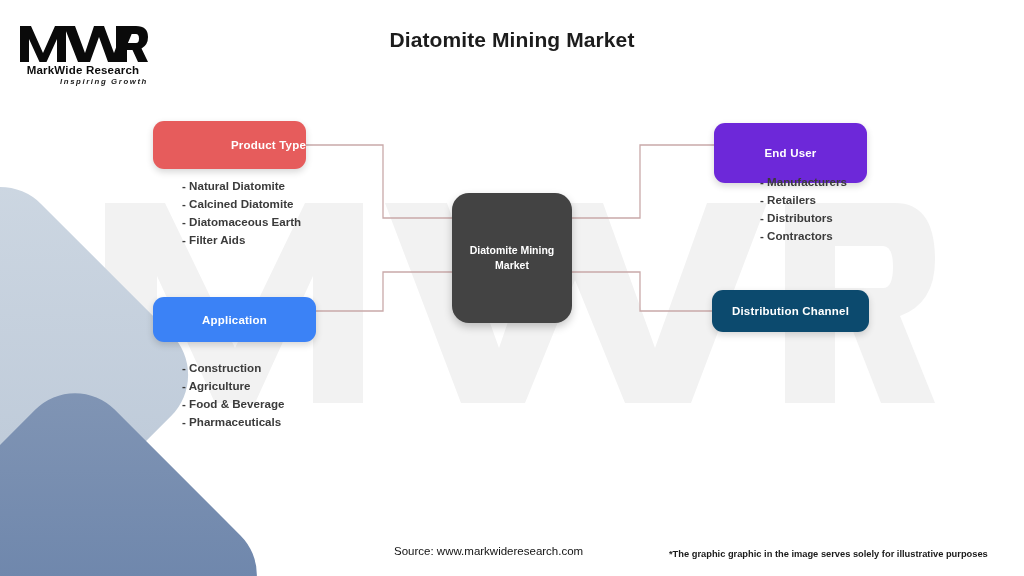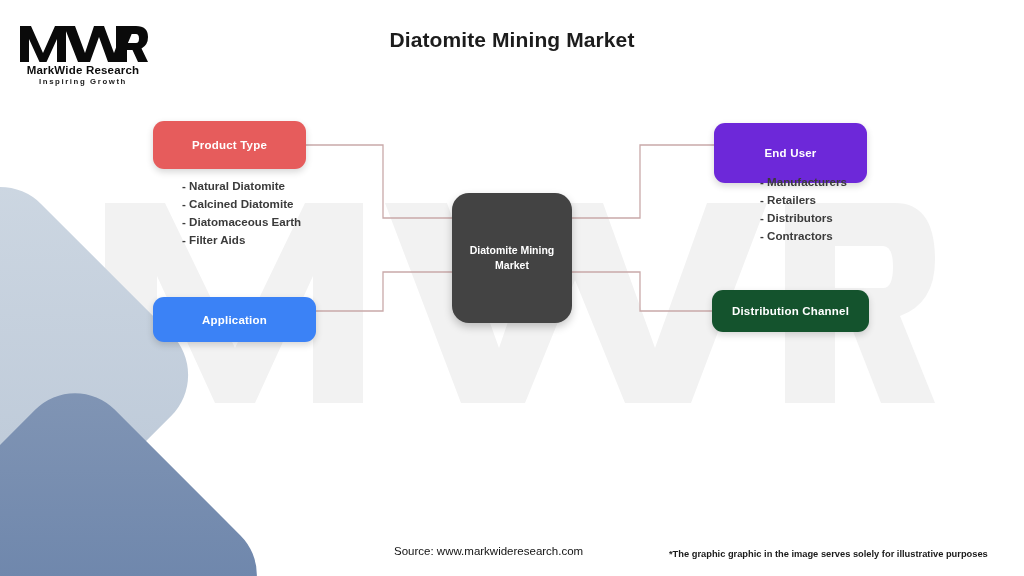--- a/index.html
+++ b/index.html
@@ -68,22 +68,23 @@
     color: #0d0d0d;
     letter-spacing: 0.2px;
     text-align: center;
     margin-top: -2px;
   }
   .logo-tag {
     font-size: 7.8px;
     font-weight: bold;
     color: #1b1b1b;
     letter-spacing: 1.6px;
-    text-align: center;
+    text-align: right;
     margin-top: 1px;
+    font-style: italic;
   }
 
   .page-title {
     position: absolute;
     left: 0;
     top: 28px;
     width: 1024px;
     text-align: center;
     font-size: 21px;
     font-weight: bold;
@@ -211,21 +212,21 @@
       <polyline points="718,145 640,145 640,218 572,218"></polyline>
       <polyline points="316,311 383,311 383,272 452,272"></polyline>
       <polyline points="712,311 640,311 640,272 572,272"></polyline>
     </g>
   </svg>
 
   <div class="center-node">
     <div class="center-label">Diatomite Mining Market</div>
   </div>
 
-  <div class="node" id="node-product-type" style="left:153px; top:121px; width:153px; height:48px; background:#e65c5c;">
+  <div class="node" id="node-product-type" style="left:153px; top:121px; width:153px; height:48px; background:#e65c5c;justify-content:flex-end;">
     <span class="node-label">Product Type</span>
   </div>
   <div class="items" style="left:182px; top:177px;">
     <div class="item">- Natural Diatomite</div>
     <div class="item">- Calcined Diatomite</div>
     <div class="item">- Diatomaceous Earth</div>
     <div class="item">- Filter Aids</div>
   </div>
 
   <div class="node" id="node-end-user" style="left:714px; top:123px; width:153px; height:60px; background:#6d28d9;">
@@ -234,21 +235,27 @@
   <div class="items" style="left:760px; top:173px;">
     <div class="item">- Manufacturers</div>
     <div class="item">- Retailers</div>
     <div class="item">- Distributors</div>
     <div class="item">- Contractors</div>
   </div>
 
   <div class="node" id="node-application" style="left:153px; top:297px; width:163px; height:45px; background:#3b82f6;">
     <span class="node-label">Application</span>
   </div>
-
-  <div class="node" id="node-distribution-channel" style="left:712px; top:290px; width:157px; height:42px; background:#14532d;">
+  <div class="items" style="left:182px; top:359px;">
+    <div class="item">- Construction</div>
+    <div class="item">- Agriculture</div>
+    <div class="item">- Food &amp; Beverage</div>
+    <div class="item">- Pharmaceuticals</div>
+  </div>
+
+  <div class="node" id="node-distribution-channel" style="left:712px; top:290px; width:157px; height:42px; background:#0c4a6e;">
     <span class="node-label">Distribution Channel</span>
   </div>
 
   <div class="source">Source: www.markwideresearch.com</div>
   <div class="disclaimer">*The graphic graphic in the image serves solely for illustrative purposes</div>
 
 </div>
 
 </body></html>

